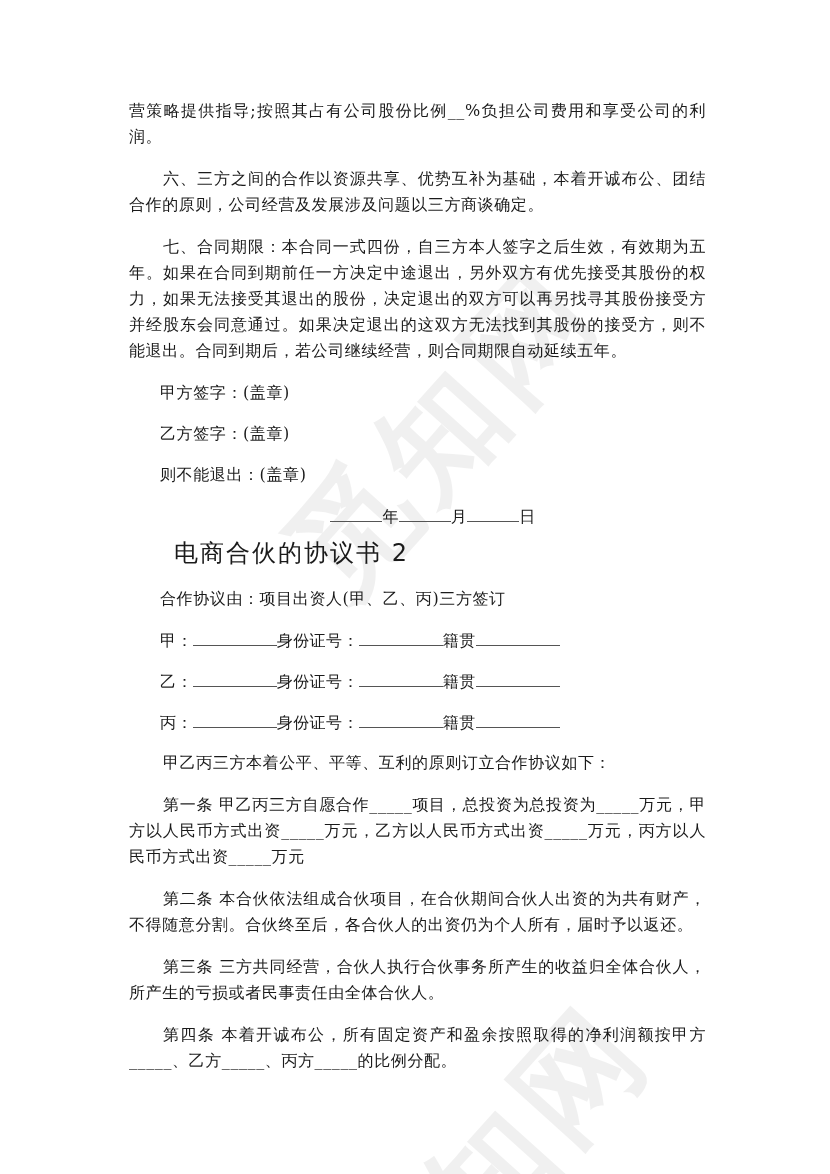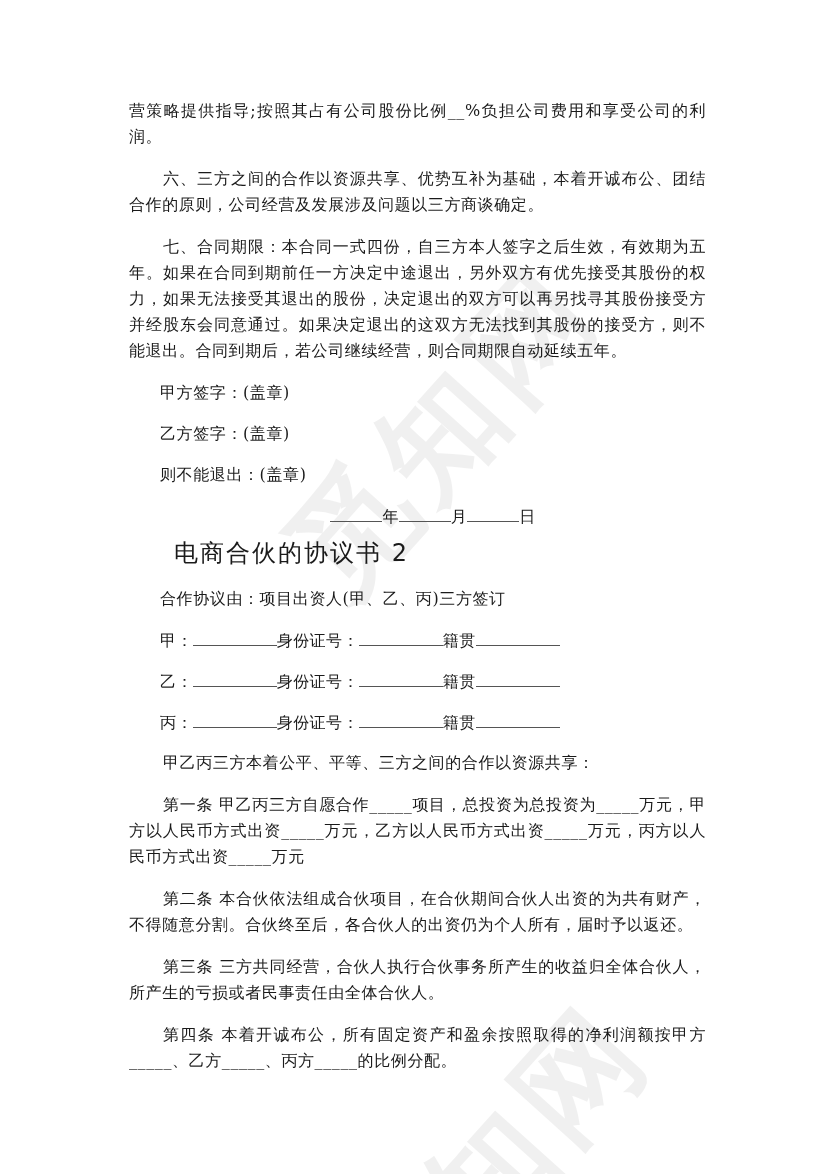--- a/index.html
+++ b/index.html
@@ -126,21 +126,21 @@
     <p class="field-line">
       <span>甲：</span><span class="blank" style="width:84px"></span><span>身份证号：</span><span class="blank" style="width:84px"></span><span>籍贯</span><span class="blank" style="width:84px"></span>
     </p>
     <p class="field-line">
       <span>乙：</span><span class="blank" style="width:84px"></span><span>身份证号：</span><span class="blank" style="width:84px"></span><span>籍贯</span><span class="blank" style="width:84px"></span>
     </p>
     <p class="field-line">
       <span>丙：</span><span class="blank" style="width:84px"></span><span>身份证号：</span><span class="blank" style="width:84px"></span><span>籍贯</span><span class="blank" style="width:84px"></span>
     </p>
 
-    <p class="para indent">甲乙丙三方本着公平、平等、三方之间的合作以资源共享：</p>
+    <p class="para indent">甲乙丙三方本着公平、平等、互利的原则订立合作协议如下：</p>
 
     <p class="para indent">第一条 甲乙丙三方自愿合作_____项目，总投资为总投资为_____万元，甲方以人民币方式出资_____万元，乙方以人民币方式出资_____万元，丙方以人民币方式出资_____万元</p>
 
     <p class="para indent">第二条 本合伙依法组成合伙项目，在合伙期间合伙人出资的为共有财产，不得随意分割。合伙终至后，各合伙人的出资仍为个人所有，届时予以返还。</p>
 
     <p class="para indent">第三条 三方共同经营，合伙人执行合伙事务所产生的收益归全体合伙人，所产生的亏损或者民事责任由全体合伙人。</p>
 
     <p class="para indent">第四条 本着开诚布公，所有固定资产和盈余按照取得的净利润额按甲方_____、乙方_____、丙方_____的比例分配。</p>
 
   </div>

